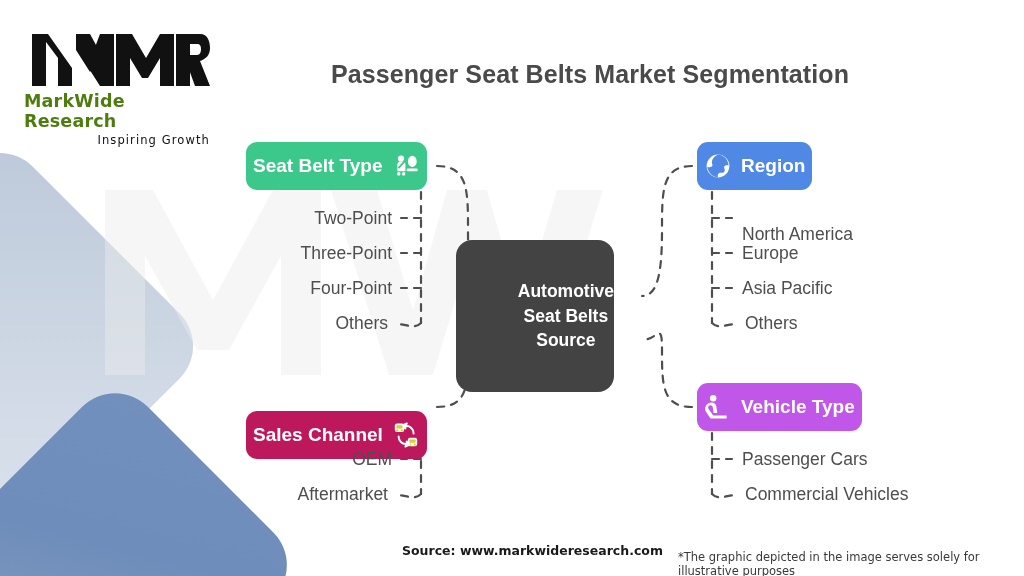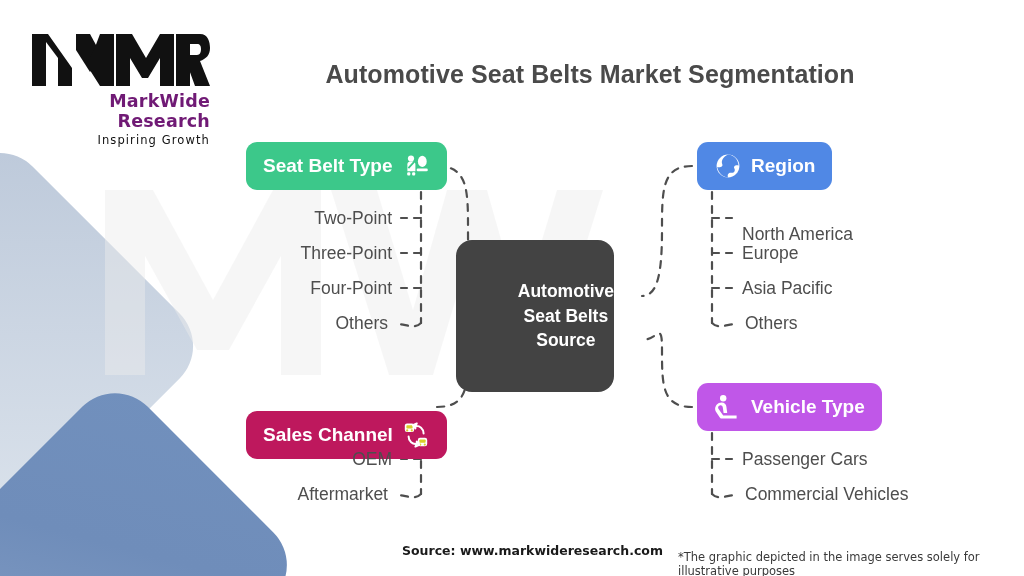--- a/index.html
+++ b/index.html
@@ -29,39 +29,39 @@
   
   .watermark{
     position:absolute;left:95px;top:150px;width:560px;height:240px;
     opacity:.45;pointer-events:none;
   }
 
   
   .logo{position:absolute;left:24px;top:28px;width:186px;}
   .logo-mark{display:block;}
   .logo-name{
-    font-size:17.5px;font-weight:bold;color:#701a75;letter-spacing:.2px;
-    text-align:right;margin-top:1px;font-family:"DejaVu Sans", sans-serif;
+    font-size:17.5px;font-weight:bold;color:#4d7c0f;letter-spacing:.2px;
+    text-align:left;margin-top:1px;font-family:"DejaVu Sans", sans-serif;
   }
   .logo-tag{
     font-size:11.5px;color:#111;text-align:right;letter-spacing:1.1px;
     margin-top:2px;font-family:"DejaVu Sans", sans-serif;
   }
 
   
   .title{
     position:absolute;left:240px;top:60px;width:700px;
     text-align:center;font-size:25px;font-weight:bold;color:#4a4a4a;
     letter-spacing:.1px;
   }
 
   
   .pill{
     position:absolute;display:flex;align-items:center;gap:9px;
-    height:48px;padding:0 17px;border-radius:11px;
+    height:48px;padding:0 7px;border-radius:11px;
     color:#ffffff;font-size:19px;font-weight:bold;white-space:nowrap;
     box-sizing:border-box;
   }
   .pill .pill-ico{display:flex;align-items:center;justify-content:center;width:28px;height:28px;flex:0 0 auto;}
   .pill-seatbelt{left:246px;top:142px;background:#3cc88a;}
   .pill-sales{left:246px;top:383px;background:#be185d;margin-top:28px;}
   .pill-region{left:697px;top:142px;background:#5088e5;}
   .pill-vehicle{left:697px;top:383px;background:#c057e8;}
 
   
@@ -117,21 +117,21 @@
         <path d="M52 6 L66 6 L78 28 L66 44 L52 22 Z"></path>
         <path d="M76 6 L90 6 L90 58 L76 58 L62 36 L70 22 Z"></path>
         <path d="M92 6 L108 6 L122 30 L136 6 L150 6 L150 58 L136 58 L136 30 L124 50 L118 50 L106 30 L106 58 L92 58 Z"></path>
         <path d="M152 6 L176 6 C184 6 186 14 186 20 C186 27 182 31 176 33 L186 58 L171 58 L163 36 L166 36 L166 58 L152 58 Z M166 16 L166 27 L173 27 C176 27 177 24 177 21 C177 18 176 16 173 16 Z"></path>
       </g>
     </svg>
     <div class="logo-name">MarkWide Research</div>
     <div class="logo-tag">Inspiring Growth</div>
   </div>
 
-  <div class="title">Automotive Seat Belts Market Segmentation</div>
+  <div class="title">Passenger Seat Belts Market Segmentation</div>
 
   <svg class="connectors" viewBox="0 0 1024 576">
     <g fill="none" stroke="#4e4e4e" stroke-width="2.2" stroke-dasharray="7 7" stroke-linecap="round">
 
       <path d="M437 166 C 468 166 468 190 468 230 C 468 272 470 296 484 296"></path>
 
       <path d="M692 166 C 662 166 662 190 662 230 C 662 272 658 296 642 296"></path>
 
       <path d="M437 407 C 468 407 468 385 468 350 C 468 320 470 340 484 340"></path>
 

